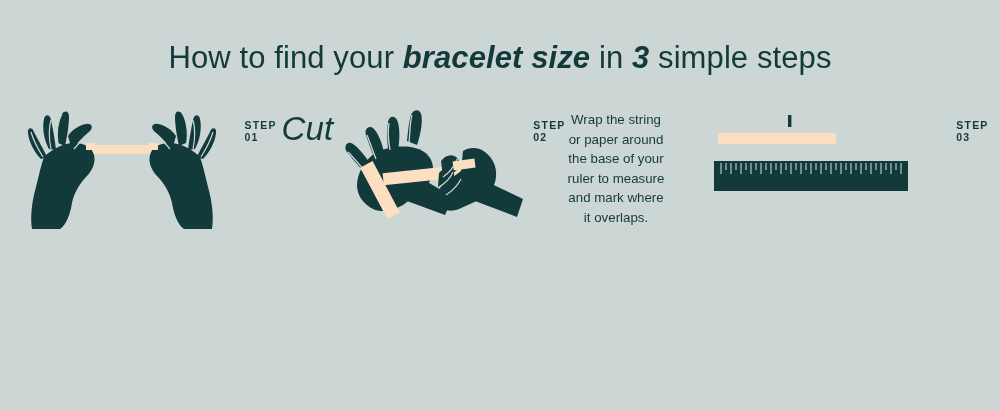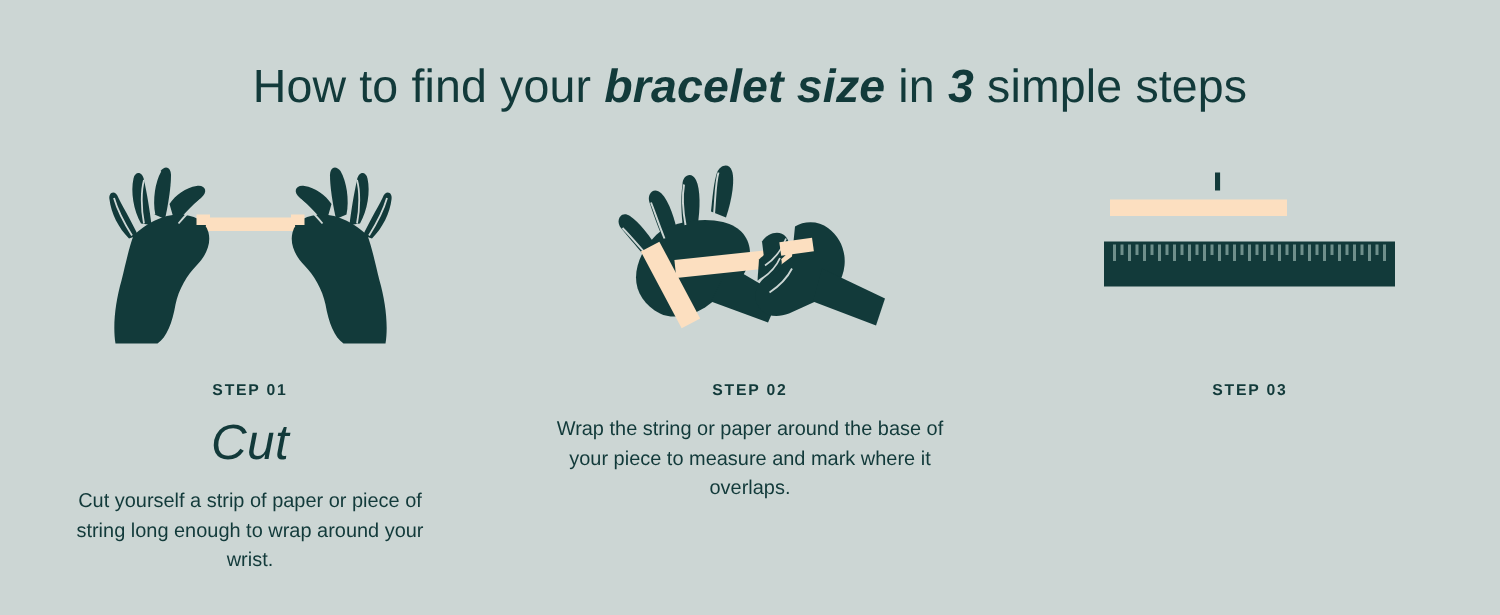--- a/index.html
+++ b/index.html
@@ -48,22 +48,21 @@
     position: absolute;
     top: 100px;
     left: 0;
     width: 1000px;
     display: flex;
     flex-direction: row;
   }
   .step {
     width: 333.33px;
     display: flex;
-    flex-direction: column;
-    align-items: center;
+    flex-direction: row;
   }
   .art {
     height: 135px;
     width: 100%;
     display: flex;
     align-items: center;
     justify-content: center;
   }
   .step-label {
     margin-top: 19px;
@@ -145,21 +144,20 @@
           <g stroke="#ccd6d4" stroke-width="1.2" fill="none" transform="translate(200,0) scale(-1,1)">
             <path d="M29 44 C27 34 27 22 29 15"></path>
             <path d="M21 52 C16 44 11 34 9 27"></path>
             <path d="M52 44 C57 38 63 32 67 28"></path>
           </g>
           <rect x="127" y="38" width="9" height="7" fill="#fcdfc0"></rect>
         </svg>
       </div>
       <div class="step-label">STEP 01</div>
       <div class="step-title">Cut</div>
-      <div class="step-desc">Cut yourself a strip of paper or piece of string long enough to wrap around your wrist.</div>
     </div>
 
     <div class="step">
       <div class="art">
         <svg width="200" height="125" viewBox="0 0 200 125">
 
           <g fill="#123a3a">
             <path d="M78 10 C80 5 86 3 88 9 C90 15 88 28 84 40 L74 36 C75 26 76 16 78 10 Z"></path>
             <path d="M55 18 C55 12 61 9 64 15 C67 21 67 34 65 46 L55 44 C54 34 54 24 55 18 Z"></path>
             <path d="M33 30 C31 24 36 19 41 24 C46 29 50 41 52 52 L42 54 C38 45 35 36 33 30 Z"></path>
@@ -197,21 +195,21 @@
           <g stroke="#ccd6d4" stroke-width="1.2" fill="none">
             <path d="M110 72 C116 68 121 62 124 54"></path>
             <path d="M106 82 C111 79 117 74 120 67"></path>
             <path d="M113 90 C119 86 125 80 128 74"></path>
           </g>
 
           <rect x="120" y="55" width="22" height="9" fill="#fcdfc0" transform="rotate(-8 131 59)"></rect>
         </svg>
       </div>
       <div class="step-label">STEP 02</div>
-      <div class="step-desc">Wrap the string or paper around the base of your piece to measure and mark where it overlaps.</div>
+      <div class="step-desc">Wrap the string or paper around the base of your ruler to measure and mark where it overlaps.</div>
     </div>
 
     <div class="step">
       <div class="art">
         <svg width="200" height="125" viewBox="0 0 200 125">
 
           <rect x="77" y="10" width="3.4" height="12" fill="#123a3a"></rect>
 
           <rect x="7" y="28" width="118" height="11" fill="#fcdfc0"></rect>
 

